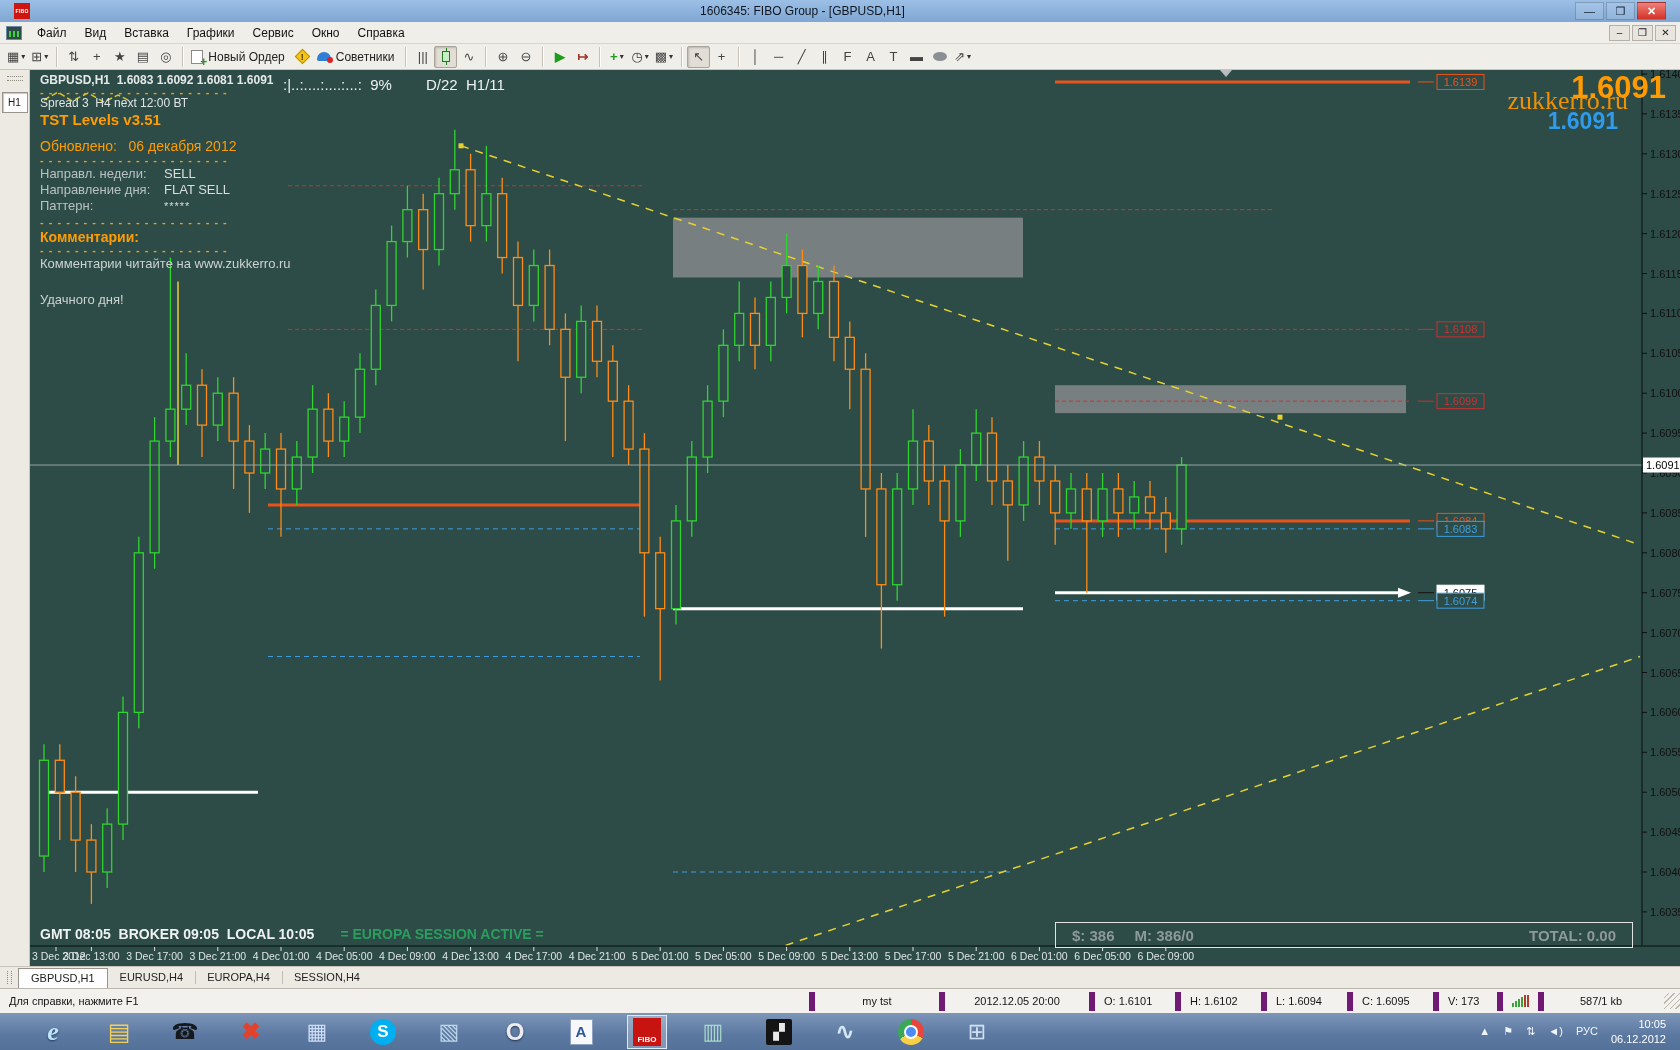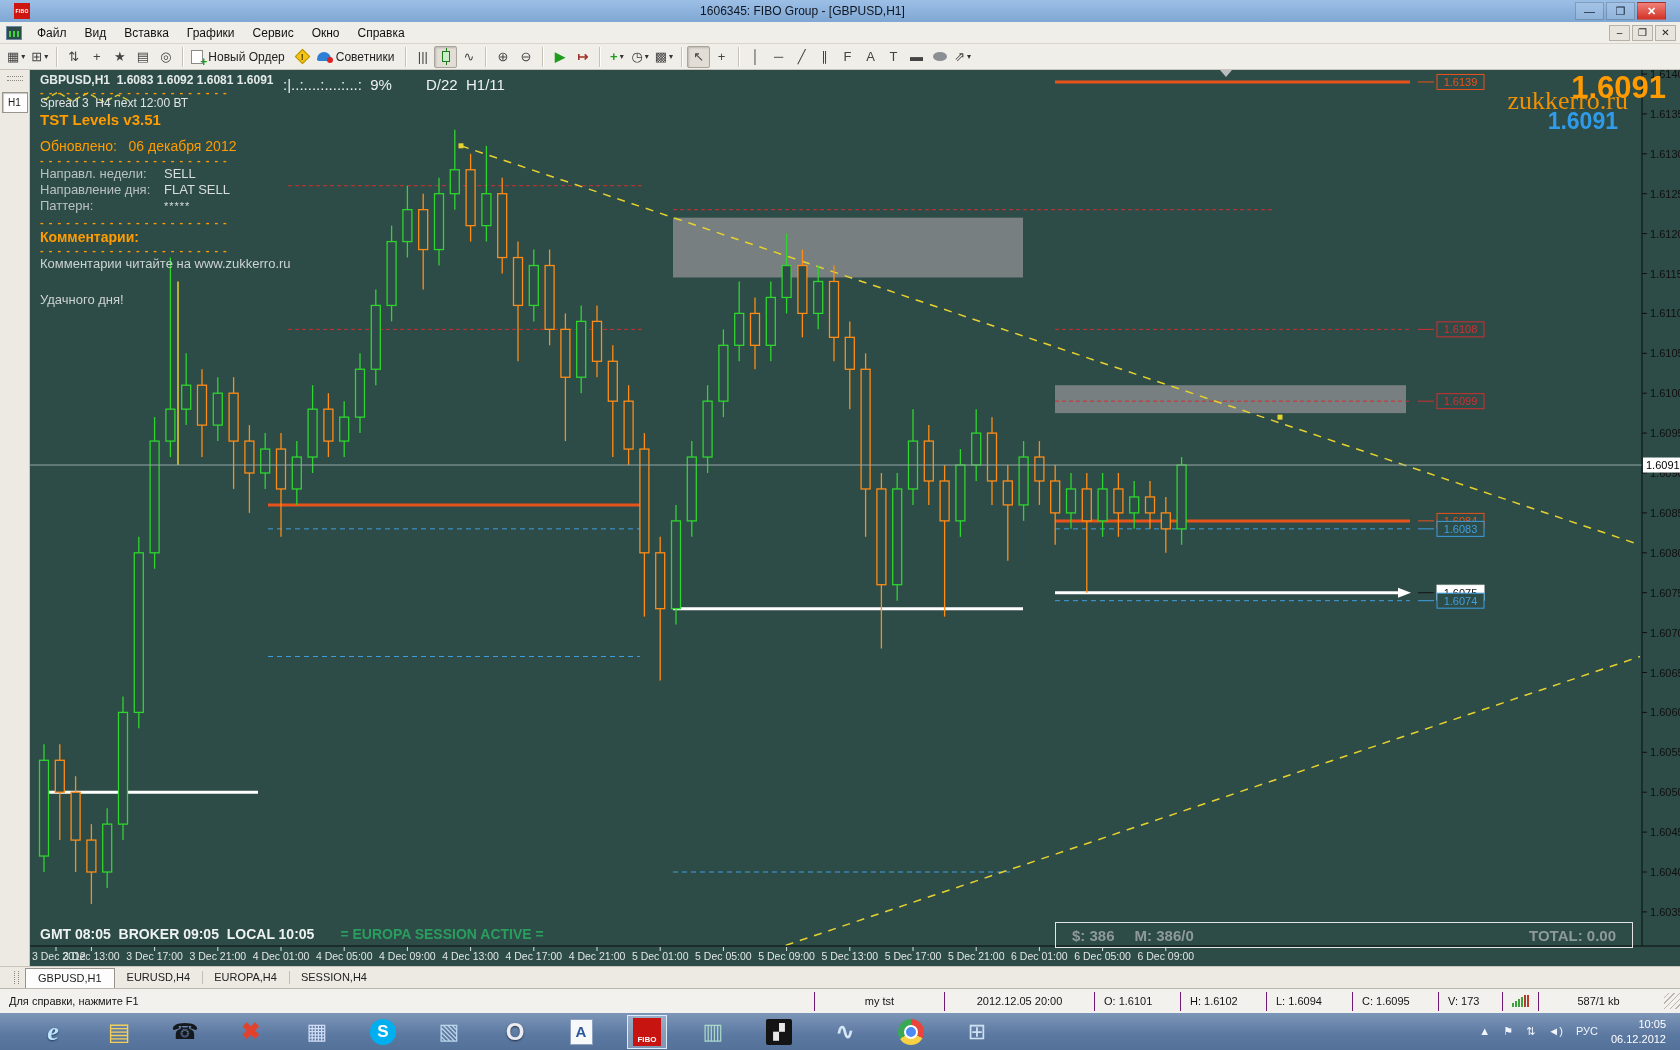--- a/index.html
+++ b/index.html
@@ -69,29 +69,29 @@
   .wm-site{right:52px;top:16px;font-family:"Liberation Serif",serif;font-size:26px;color:#ef9100}
   .wm-big{right:14px;top:0;font-size:31px;font-weight:bold;color:#ff9a00}
   .wm-blue{right:62px;top:38px;font-size:23px;font-weight:bold;color:#2f9bea}
   .session{left:10px;top:856px;font-size:14px;font-weight:bold;display:flex;gap:26px;white-space:pre}
   .session .tm{color:#eef2f2}
   .session .act{color:#2a9e5e}
   .statsbox{left:1025px;top:852px;width:578px;height:26px;border:1px solid #e3e3e3;display:flex;align-items:center;justify-content:space-between;padding:7px 16px;font-size:15px;font-weight:bold;color:#8e9a9a}
   .statsbox .lft{display:flex;gap:20px;white-space:pre}
 
   
-  .tabsbar{position:absolute;top:966px;left:0;right:0;height:22px;background:#eceae3;border-top:1px solid #c9c5bd;display:flex;align-items:stretch;padding-left:8px;font-size:11px}
+  .tabsbar{position:absolute;top:966px;left:0;right:0;height:22px;background:#eceae3;border-top:1px solid #c9c5bd;display:flex;align-items:stretch;padding-left:1px;font-size:11px}
   .hgrip{width:5px;margin:4px 6px;border-left:1px dotted #8d897f;border-right:1px dotted #8d897f}
   .tab{padding:4px 12px 0;color:#222;position:relative;cursor:default}
   .tab.active{background:#fdfdfd;border:1px solid #98948c;border-bottom:none;margin-top:1px;padding-top:3px}
   .tab:not(.active)+.tab:not(.active)::before{content:"";position:absolute;left:0;top:4px;bottom:4px;width:1px;background:#c2beb6}
 
   
   .statusbar{position:absolute;top:988px;left:0;right:0;height:25px;background:#f2f1ee;border-top:1px solid #bbb7af;display:flex;align-items:center;font-size:11px;color:#141414}
-  .scell{height:19px;display:flex;align-items:center;padding:0 9px;border-left:1px solid #701a75;white-space:nowrap}
+  .scell{height:19px;display:flex;align-items:center;padding:0 9px;border-left:6px solid #701a75;white-space:nowrap}
   .scell.first{border-left:none;flex:1}
   .netbars{display:flex;align-items:flex-end;gap:1px;height:12px}
   .netbars i{width:2px;background:#3aa33a;display:block}
   .netbars i:nth-child(1){height:4px}.netbars i:nth-child(2){height:6px}.netbars i:nth-child(3){height:8px}
   .netbars i:nth-child(4){height:10px}.netbars i:nth-child(5){height:12px;background:#b23a2e}
   .netbars i:nth-child(6){height:12px;background:#b23a2e}
   .sgrip{width:16px;height:16px;margin-left:6px;background:repeating-linear-gradient(135deg,transparent 0 3px,#b9b5ad 3px 4px)}
 
   
   .taskbar{position:absolute;top:1013px;left:0;right:0;height:37px;background:linear-gradient(#7d96b8,#5b78a1 60%,#54719a);display:flex;align-items:center;padding:0 10px 0 34px;gap:28px}

